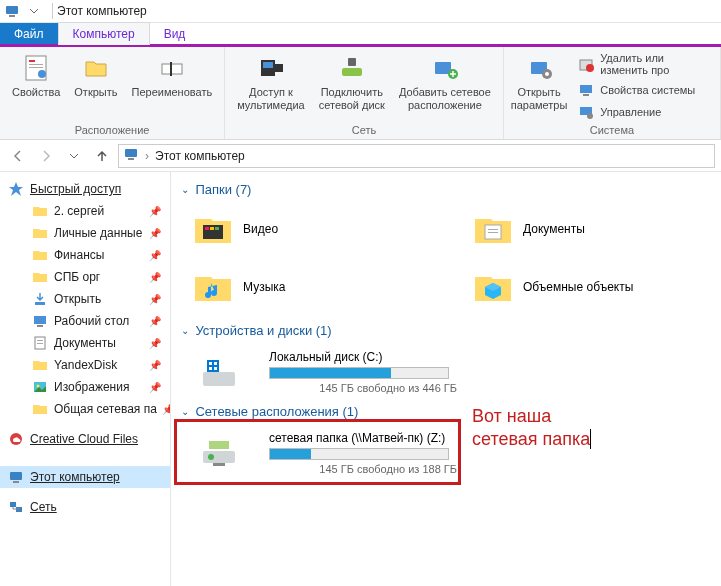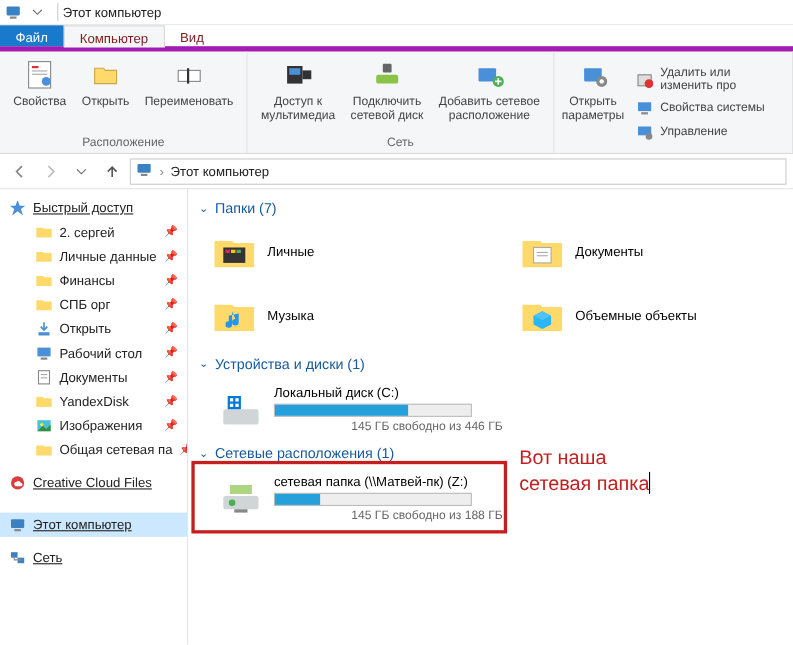--- a/index.html
+++ b/index.html
@@ -5,22 +5,22 @@
 * { margin: 0; padding: 0; box-sizing: border-box; font-family: "Segoe UI", Tahoma, sans-serif; }
 body { background: #fff; width: 721px; height: 586px; overflow: hidden; font-size: 12px; }
 
 
 .titlebar { height: 23px; background: #fff; border-bottom: 1px solid #e5e5e5; display: flex; align-items: center; padding: 0 4px; }
 .tb-icon { width: 16px; height: 16px; margin-right: 6px; display: inline-flex; align-items: center; justify-content: center; }
 .tb-sep { width: 1px; height: 16px; background: #ccc; margin: 0 4px; }
 .tb-title { font-size: 12px; color: #222; }
 
 
-.tabs { height: 24px; background: #fff; display: flex; border-bottom: 5px solid #a21caf; }
-.tab { padding: 4px 14px 3px; font-size: 12px; color: #7f1d1d; cursor: default; }
+.tabs { height: 24px; background: #fff; display: flex; align-items: flex-end; border-bottom: 3px solid #a21caf; }
+.tab { padding: 4px 14px 3px; font-size: 12px; color: #6d28d9; cursor: default; }
 .tab.file { background: #1979ca; color: #fff; }
 .tab.active { background: #f5f6f7; border: 1px solid #dadada; border-bottom: 1px solid #f5f6f7; margin-bottom: -1px; }
 
 
 .ribbon { background: #f5f6f7; border-bottom: 1px solid #dadada; height: 93px; display: flex; }
 .ribbon-group { border-right: 1px solid #e3e3e3; padding: 2px 6px 0; display: flex; flex-direction: column; }
 .ribbon-group-items { display: flex; gap: 2px; flex: 1; }
 .ribbon-group-label { font-size: 11px; color: #666; text-align: center; padding: 2px 0 3px; }
 .ribbon-btn { display: flex; flex-direction: column; align-items: center; justify-content: flex-start; padding: 3px 6px; cursor: default; min-width: 46px; }
 .ribbon-btn .ic { width: 32px; height: 32px; display: flex; align-items: center; justify-content: center; margin-bottom: 2px; }
@@ -52,21 +52,21 @@
 .main { flex: 1; padding: 6px 10px; overflow: hidden; position: relative; }
 .section-head { display: flex; align-items: center; gap: 6px; color: #165a9c; font-size: 13px; margin: 4px 0 6px; cursor: default; }
 .section-head .chev { font-size: 10px; }
 .folders-grid { display: grid; grid-template-columns: repeat(2, 250px); gap: 6px 30px; margin-left: 12px; margin-bottom: 10px; }
 .folder-item { display: flex; align-items: center; gap: 10px; height: 52px; cursor: default; }
 .folder-item .ic { width: 40px; height: 40px; display: flex; align-items: center; justify-content: center; }
 .folder-item .lbl { font-size: 12px; }
 
 .drive-item { display: flex; align-items: center; gap: 10px; margin-left: 12px; padding: 6px; width: 270px; cursor: default; }
 .drive-item .ic { width: 40px; height: 40px; display: flex; align-items: center; justify-content: center; }
-.drive-info { flex: 1; }
+.drive-info { flex: 1; margin-left: 20px; }
 .drive-name { font-size: 12px; margin-bottom: 3px; }
 .drive-bar { width: 180px; height: 12px; border: 1px solid #bcbcbc; background: #eee; margin-bottom: 3px; }
 .drive-fill { height: 100%; background: #26a0da; }
 .drive-free { font-size: 11px; color: #666; text-align: right; }
 
 .highlight-box { border: 3px solid #c41e1e; position: absolute; }
 .annotation { position: absolute; color: #c41e1e; font-size: 18px; line-height: 1.3; }
 .annotation-cursor { display: inline-block; width: 1px; height: 20px; background: #000; vertical-align: text-bottom; }
 
 .pin { color: #888; font-size: 10px; margin-left: auto; padding-right: 8px; }
@@ -206,20 +206,21 @@
           <span class="ic">
               <svg width="16" height="16">
                 <rect x="2" y="3" width="12" height="8" fill="#4a90d9"></rect>
                 <circle cx="12" cy="12" r="3" fill="#888"></circle>
               </svg>
             </span>
           <span>Управление</span>
         </div>
       </div>
     </div>
+    <div class="ribbon-group-label">Система</div>
   </div>
 </div>
 
 <div class="navbar">
   <div class="nav-arrow disabled">
       <svg width="16" height="16">
         <path d="M10 3 L5 8 L10 13" stroke="#888" fill="none" stroke-width="1.5"></path>
       </svg>
     </div>
   <div class="nav-arrow disabled">
@@ -397,21 +398,21 @@
       <div class="folder-item">
         <span class="ic">
             <svg width="40" height="40">
               <path d="M2 10 L2 34 L38 34 L38 12 L20 12 L18 10 Z" fill="#ffd96a"></path>
               <rect x="10" y="16" width="20" height="14" fill="#333"></rect>
               <rect x="12" y="18" width="4" height="3" fill="#e91e63"></rect>
               <rect x="17" y="18" width="4" height="3" fill="#ffc107"></rect>
               <rect x="22" y="18" width="4" height="3" fill="#4caf50"></rect>
             </svg>
           </span>
-        <span class="lbl">Личные</span>
+        <span class="lbl">Видео</span>
       </div>
       <div class="folder-item">
         <span class="ic">
             <svg width="40" height="40">
               <path d="M2 10 L2 34 L38 34 L38 12 L20 12 L18 10 Z" fill="#ffd96a"></path>
               <rect x="12" y="16" width="16" height="14" fill="#fff" stroke="#aaa"></rect>
               <rect x="15" y="20" width="10" height="1" fill="#aaa"></rect>
               <rect x="15" y="23" width="10" height="1" fill="#aaa"></rect>
             </svg>
           </span>

